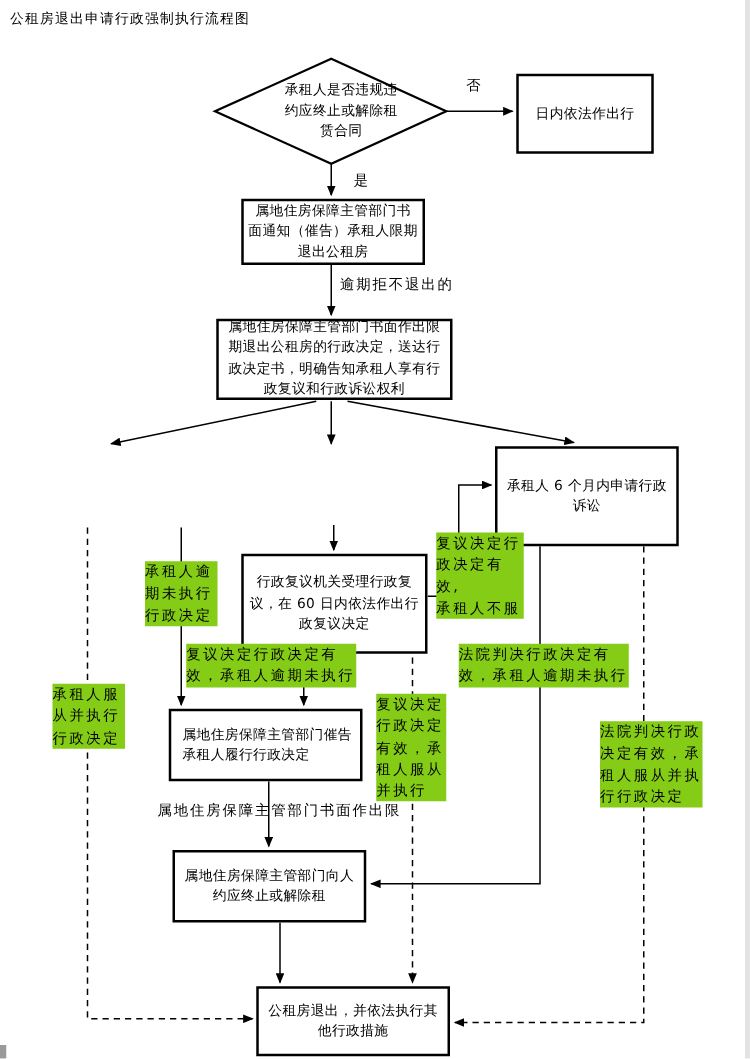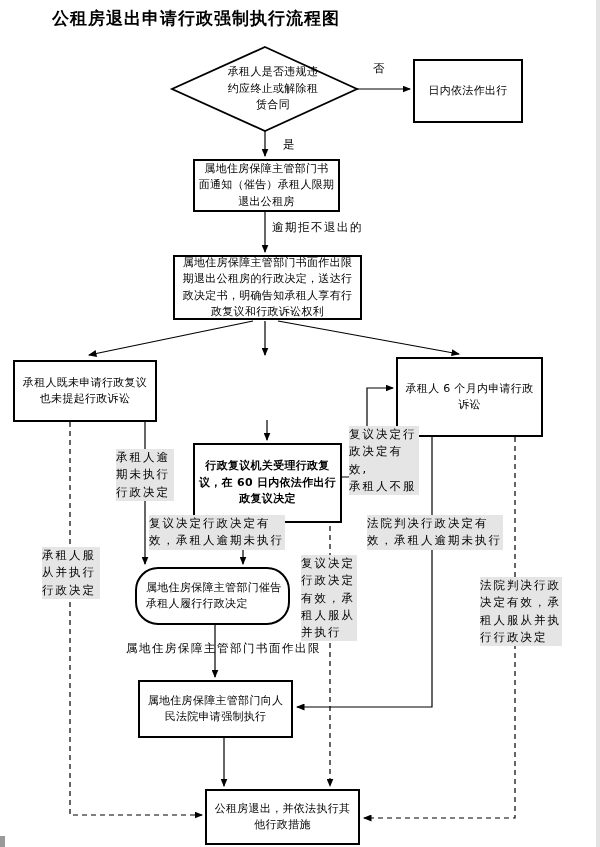--- a/index.html
+++ b/index.html
@@ -6,23 +6,23 @@
   #page{position:relative;width:600px;height:847px;background:#ffffff;overflow:hidden;
         font-family:"DejaVu Sans","Liberation Sans",sans-serif;color:#000;}
   #connectors{position:absolute;left:0;top:0;z-index:1;}
   .box{position:absolute;z-index:2;box-sizing:border-box;border:2.5px solid #000;background:#fff;
        display:flex;align-items:center;justify-content:center;text-align:center;
        font-size:11px;line-height:1.5;letter-spacing:0.3px;white-space:pre-line;padding:2px;}
   .box.left-align{justify-content:flex-start;text-align:left;padding-left:9px;}
   .diamond-text{position:absolute;z-index:2;display:flex;align-items:center;justify-content:center;
        text-align:center;font-size:11px;line-height:1.5;white-space:pre-line;letter-spacing:0.3px;}
   .lbl{position:absolute;z-index:3;font-size:11.5px;line-height:1.5;letter-spacing:2px;
-       white-space:pre-line;background:#e5e5e5;}
+       white-space:pre-line;background:#84cc16;}
   .lbl.inline{letter-spacing:1.5px;white-space:nowrap;background:transparent;}
-  #title{position:absolute;left:8px;top:7px;z-index:2;font-size:17px;font-weight:bold;letter-spacing:1px;margin-left:44px;}
+  #title{position:absolute;left:8px;top:7px;z-index:2;font-size:11px;font-weight:normal;letter-spacing:1px;}
   #edge-strip{position:absolute;right:0;top:0;width:4px;height:847px;background:#e3e3e3;z-index:4;}
   #corner-mark{position:absolute;left:0;top:836px;width:5px;height:11px;background:#9a9a9a;z-index:4;}
 </style>
 </head>
 <body>
 
 <div id="page">
 
   <div id="title">公租房退出申请行政强制执行流程图</div>
 
@@ -74,36 +74,34 @@
 
   <div class="box" style="left:193px;top:159px;width:147px;height:53px;">属地住房保障主管部门书
 面通知（催告）承租人限期
 退出公租房</div>
 
   <div class="box" style="left:173px;top:255px;width:189px;height:65px;font-family:Liberation Mono, monospace;">属地住房保障主管部门书面作出限
 期退出公租房的行政决定，送达行
 政决定书，明确告知承租人享有行
 政复议和行政诉讼权利</div>
 
-  <div class="box" style="left:13px;top:360px;width:144px;height:62px;">承租人既未申请行政复议
-也未提起行政诉讼</div>
 
 
   <div class="box" style="left:396px;top:357px;width:147px;height:80px;">承租人 6 个月内申请行政
 诉讼</div>
 
-  <div class="box" style="left:193px;top:443px;width:149px;height:80px;font-weight:bold;">行政复议机关受理行政复
+  <div class="box" style="left:193px;top:443px;width:149px;height:80px;">行政复议机关受理行政复
 议，在 60 日内依法作出行
 政复议决定</div>
 
-  <div class="box left-align" style="left:135px;top:567px;width:155px;height:58px;border-radius:23px;">属地住房保障主管部门催告
+  <div class="box left-align" style="left:135px;top:567px;width:155px;height:58px;">属地住房保障主管部门催告
 承租人履行行政决定</div>
 
   <div class="box" style="left:138px;top:680px;width:155px;height:58px;">属地住房保障主管部门向人
-民法院申请强制执行</div>
+约应终止或解除租</div>
 
   <div class="box" style="left:205px;top:789px;width:155px;height:56px;">公租房退出，并依法执行其
 他行政措施</div>
 
   <div class="lbl inline" style="left:373px;top:60px;">否</div>
   <div class="lbl inline" style="left:283px;top:136px;">是</div>
   <div class="lbl inline" style="left:272px;top:219px;">逾期拒不退出的</div>
   <div class="lbl" style="left:116px;top:449px;width:58px;">承租人逾
 期未执行
 行政决定</div>

